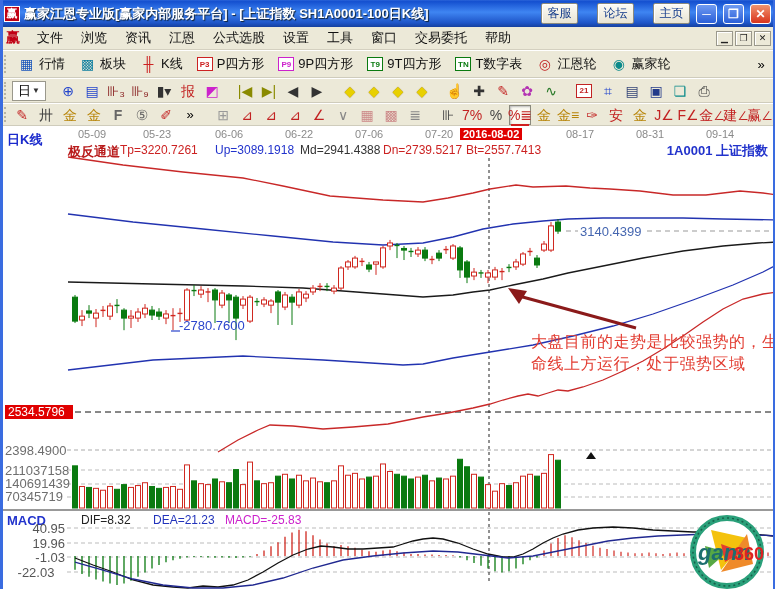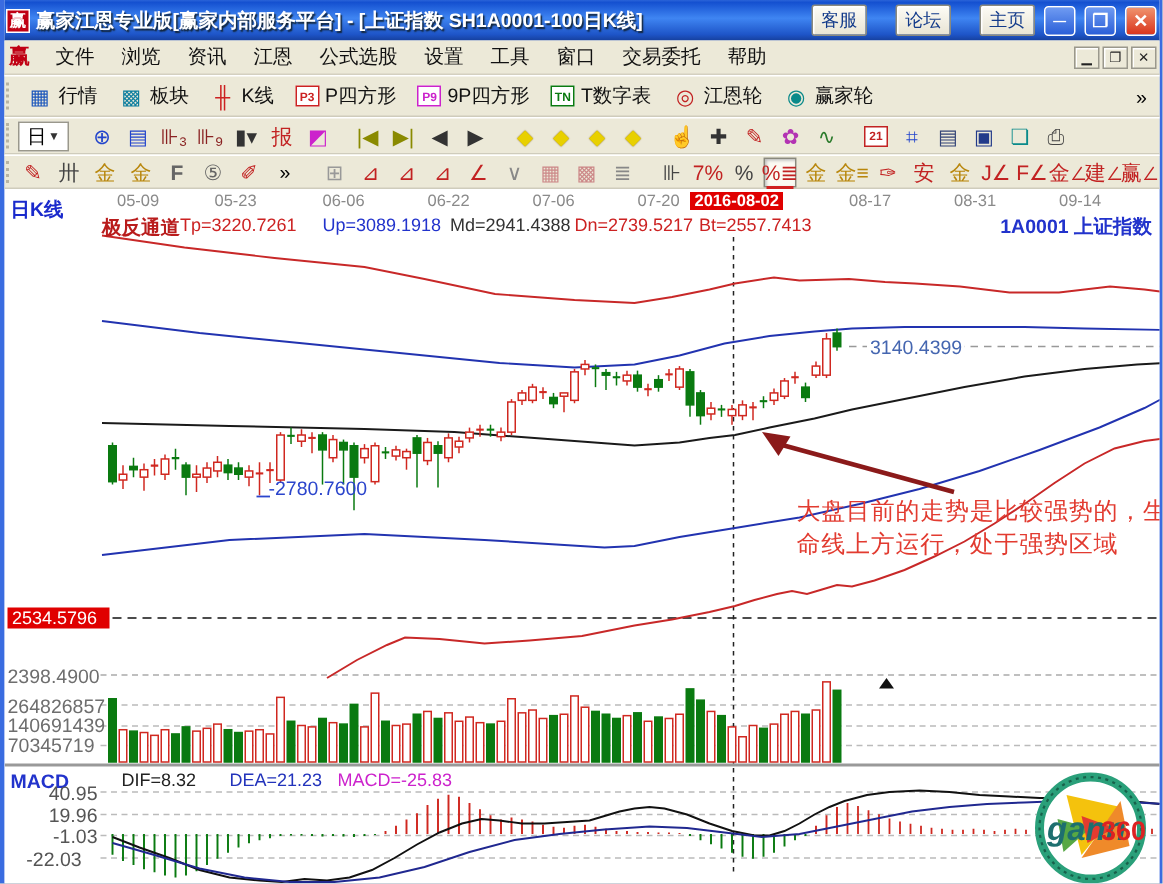--- a/index.html
+++ b/index.html
@@ -98,20 +98,24 @@
           <span class="icx" style="color: rgb(204, 34, 34);">╫</span>
           <span>K线</span>
         </span>
         <span class="tool">
           <span class="mini-box" style="color: rgb(204, 34, 34);">P3</span>
           <span>P四方形</span>
         </span>
         <span class="tool">
           <span class="mini-box" style="color: rgb(204, 34, 204);">P9</span>
           <span>9P四方形</span>
+        </span>
+        <span class="tool">
+          <span class="mini-box" style="color: rgb(10, 122, 16);">T9</span>
+          <span>9T四方形</span>
         </span>
         <span class="tool">
           <span class="mini-box" style="color: rgb(10, 122, 16);">TN</span>
           <span>T数字表</span>
         </span>
         <span class="tool">
           <span class="icx" style="color: rgb(194, 34, 34);">◎</span>
           <span>江恩轮</span>
         </span>
         <span class="tool">
@@ -685,21 +689,21 @@
         <span class="lbl" style="left: 463px; top: 17px; font-size: 12px; color: rgb(204, 34, 34);">Bt=2557.7413</span>
       </div>
 
     <div class="lbl" style="right:5px;top:16px;color:#2233cc;font-weight:bold;font-size:13px;">1A0001 上证指数</div>
 
     <div class="lbl pricelbl" style="left:575px;top:98px;color:#4566b0;background:#fff;padding:0 2px;">3140.4399</div>
     <div class="lbl pricelbl" style="left:176px;top:192px;color:#2b45cc;">-2780.7600</div>
     <div class="lbl redbox" style="left:2px;top:279px;">2534.5796</div>
     <div class="lbl graylbl" style="left:2px;top:317px;">2398.4900</div>
 
-    <div class="lbl graylbl" style="left:2px;top:337px;">264826857</div>
+    <div class="lbl graylbl" style="left:2px;top:337px;">211037158</div>
     <div class="lbl graylbl" style="left:2px;top:350px;">140691439</div>
     <div class="lbl graylbl" style="left:2px;top:363px;">70345719</div>
 
     <div class="lbl annot" id="annot" style="left: 528px; top: 205px; color: rgb(226, 59, 48);">
       <div>大盘目前的走势是比较强势的，生</div>
       <div>命线上方运行，处于强势区域</div>
     </div>
 
     <div class="lbl" style="left:4px;top:387px;color:#2233cc;font-weight:bold;font-size:13px;">MACD</div>
     <div class="lbl" style="left:78px;top:387px;color:#222;font-size:12px;">DIF=8.32</div>

